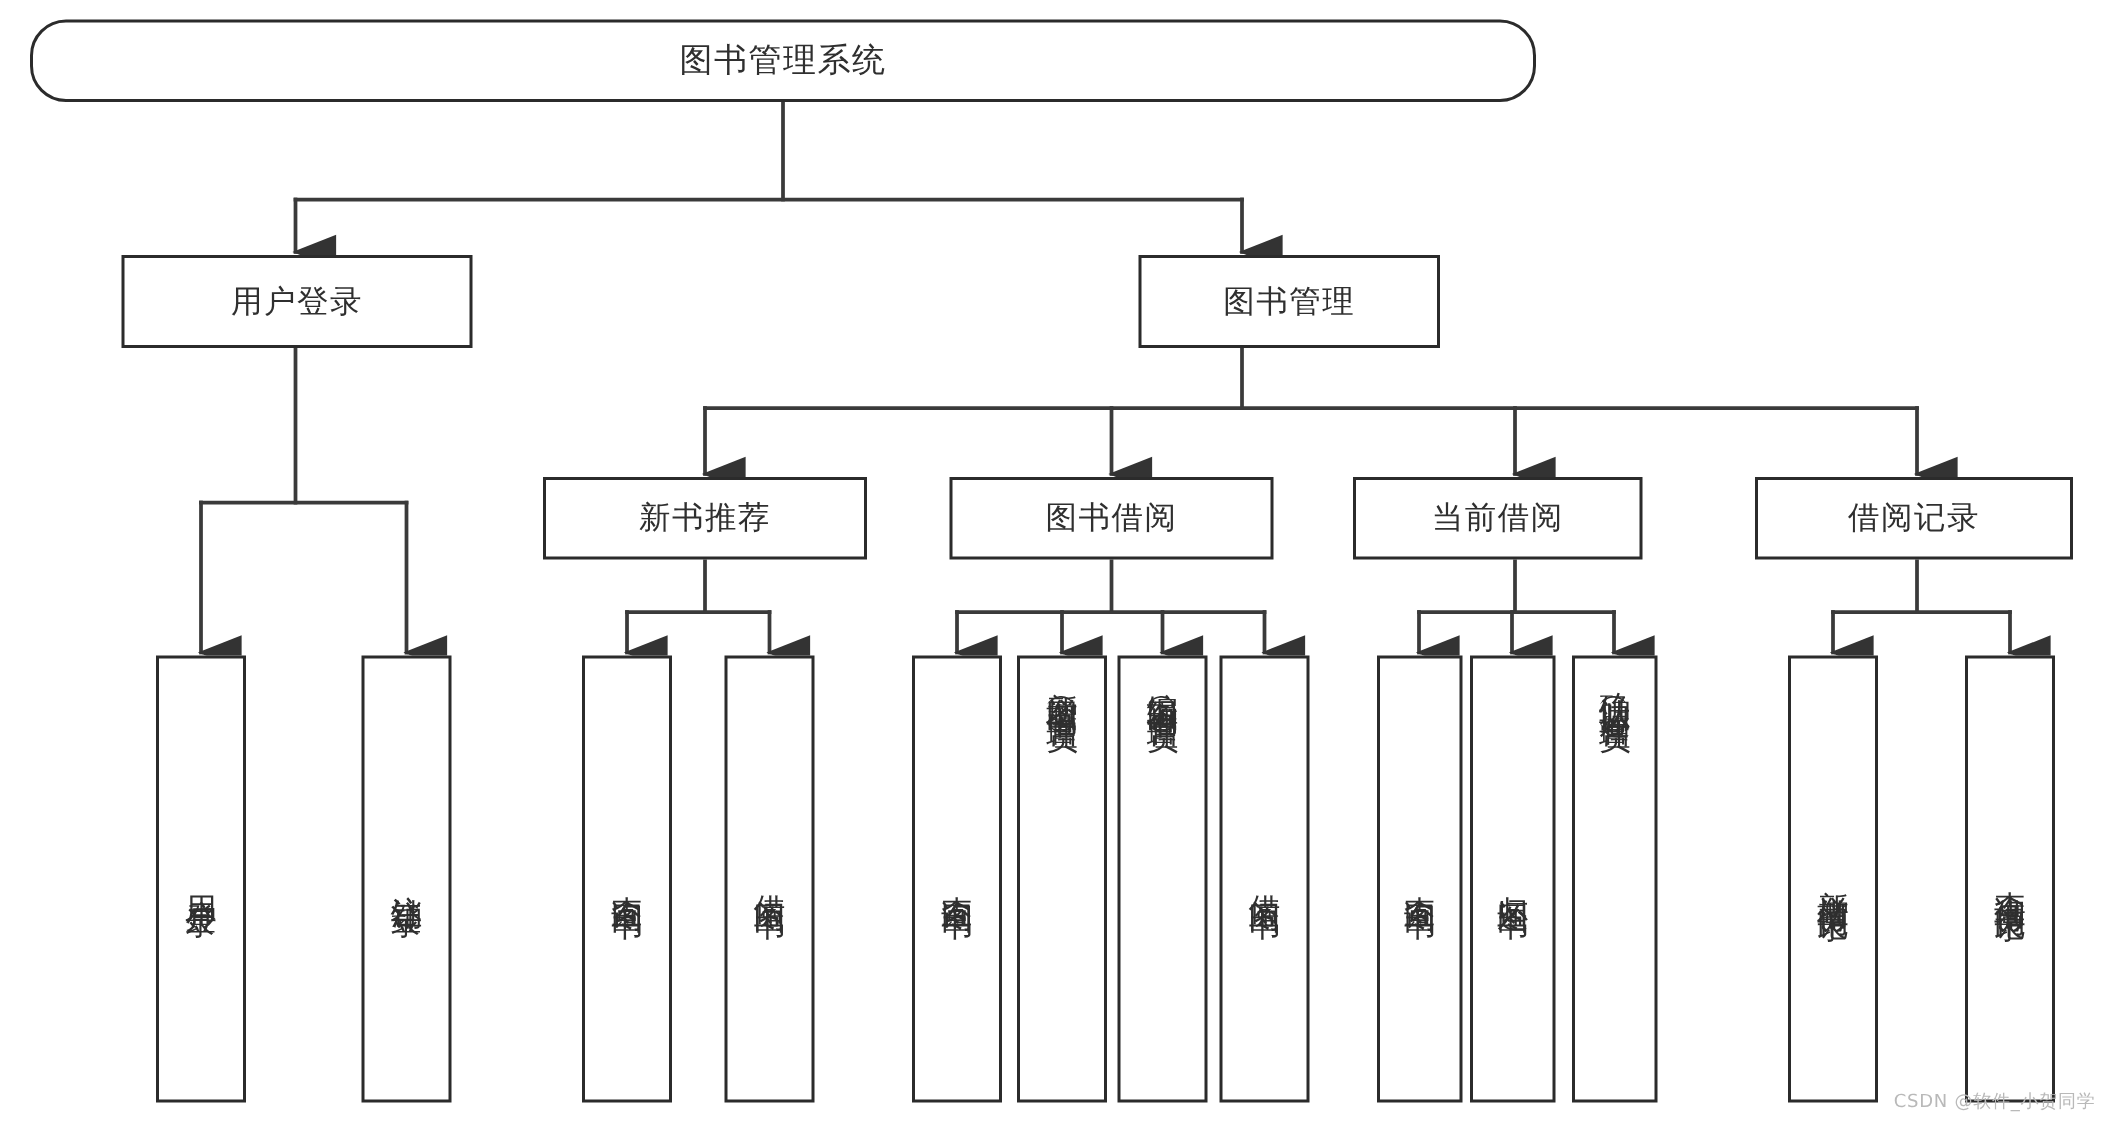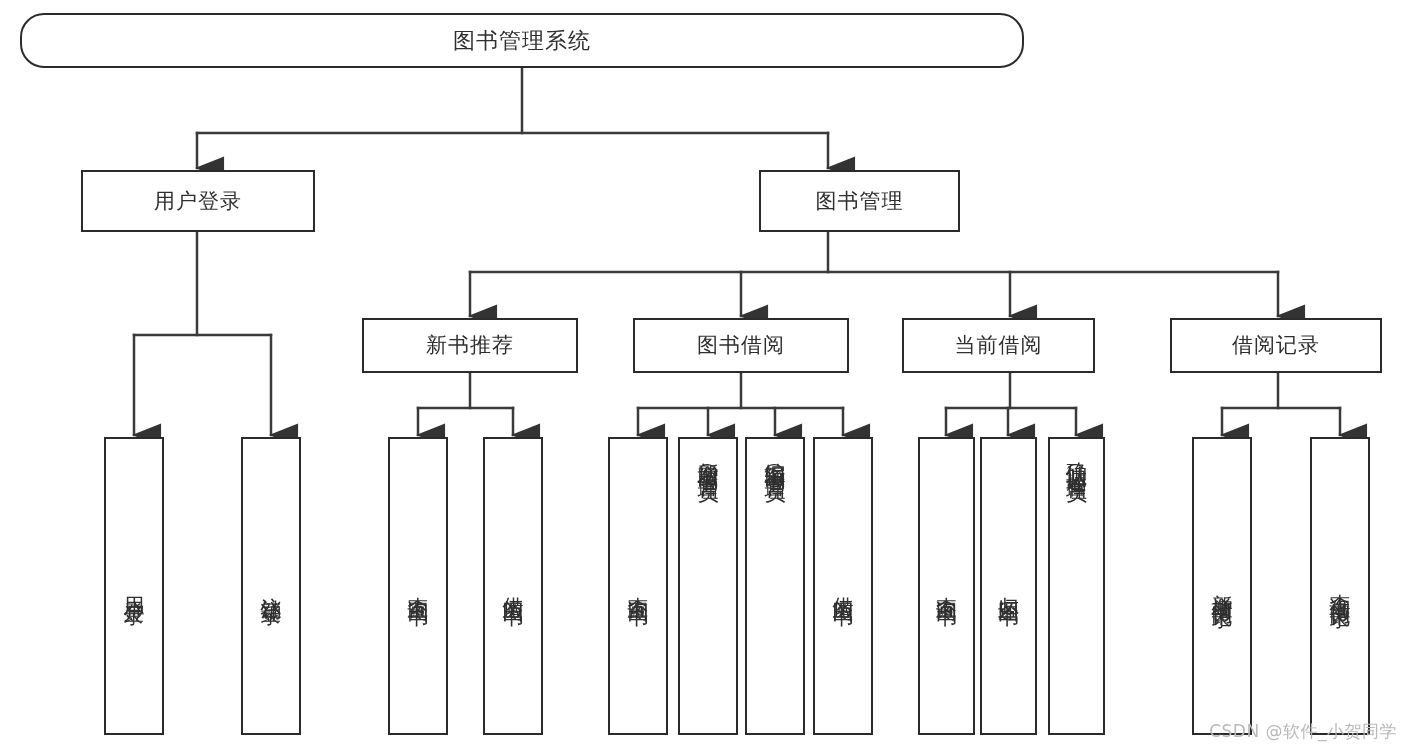--- a/index.html
+++ b/index.html
@@ -69,21 +69,21 @@
   }
   .node.vert.topal {
     align-items: flex-start;
     padding-top: 6px;
   }
   
   #watermark {
     position: absolute;
     right: 8px;
     bottom: 4px;
-    font-size: 17px;
+    font-size: 12px;
     color: #b9b9b9;
     letter-spacing: 0.5px;
     white-space: nowrap;
     font-family: "DejaVu Sans", "Liberation Sans", sans-serif;
   }
 </style>
 </head>
 <body>
 
 <div id="canvas">

